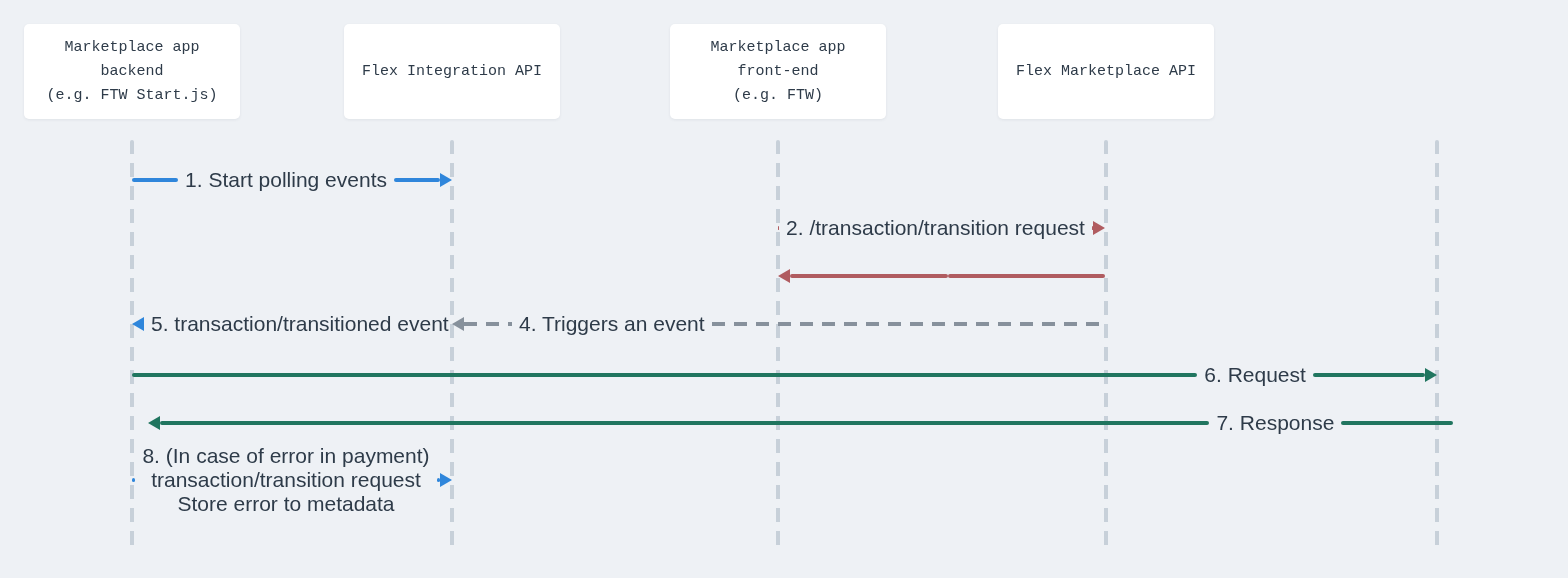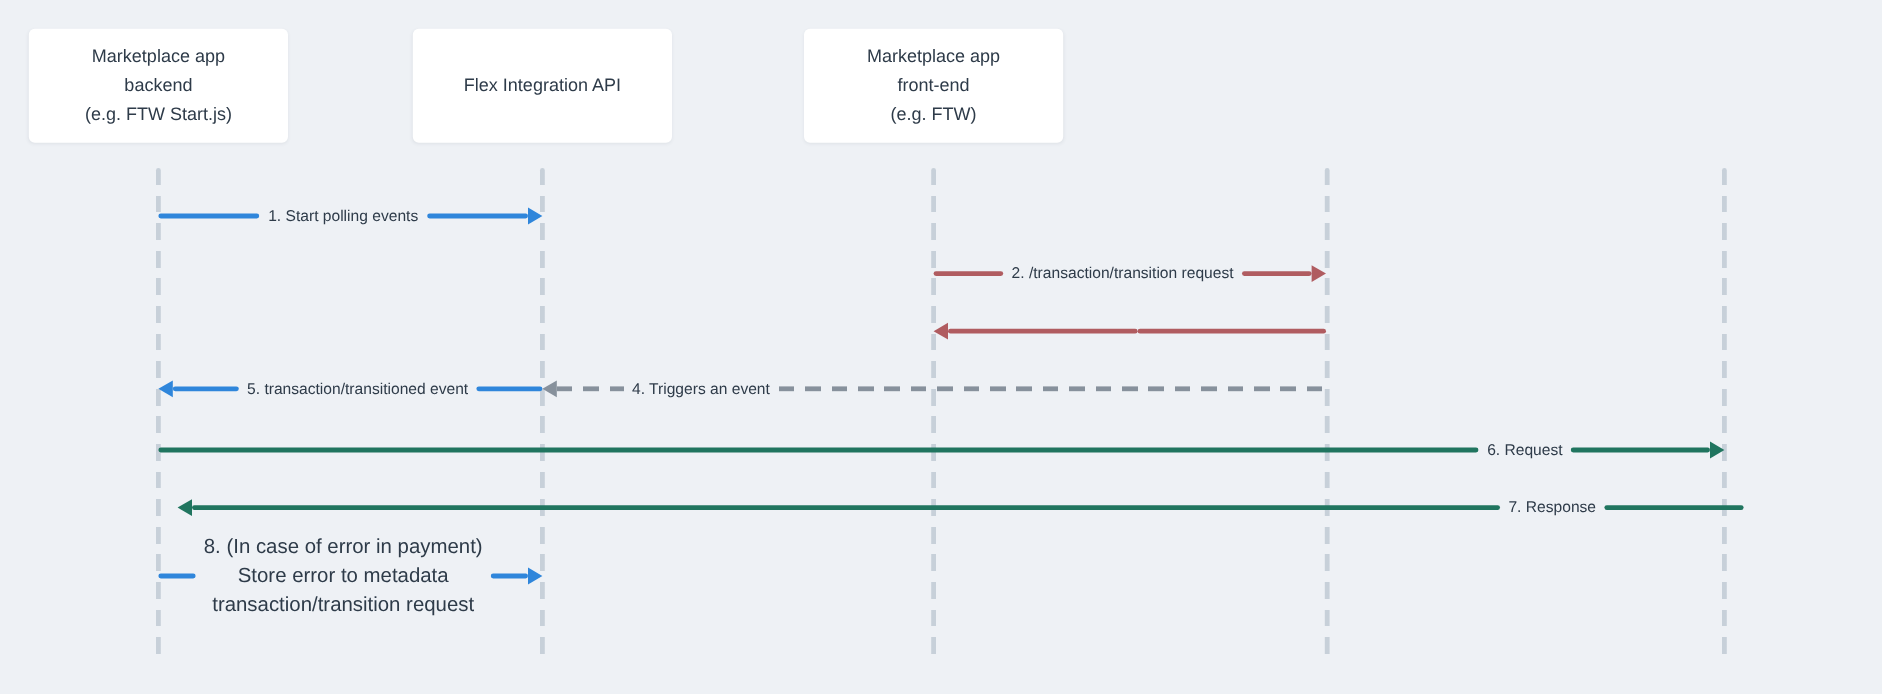--- a/index.html
+++ b/index.html
@@ -19,20 +19,21 @@
   
   .actor {
     position: absolute; top: 24px;
     width: 216px; height: 95px;
     background: var(--actor_bg);
     border-radius: 5px;
     box-shadow: 0 1px 3px rgba(46,59,73,0.08);
     display: flex; flex-direction: column;
     align-items: center; justify-content: center;
     text-align: center;
+    font-family: Liberation Mono, monospace;
   }
   .actor-line { font-size: 15px; font-weight: 500; line-height: 24px; white-space: nowrap; }
   .actor-line:empty { display: none; }
   
   .lifeline {
     position: absolute; top: 140px;
     width: 4px; height: 410px;
     background: repeating-linear-gradient(180deg, var(--lifeline) 0 14px, transparent 14px 23px);
     border-radius: 2px;
   }
@@ -46,26 +47,26 @@
   .seg { height: 4px; border-radius: 2px; flex: 1 1 0; }
   .seg.blue  { background: var(--blue); }
   .seg.red   { background: var(--red); }
   .seg.green { background: var(--green); }
   .seg.gray-dashed {
     background: repeating-linear-gradient(90deg, var(--gray) 0 13px, transparent 13px 22px);
     border-radius: 0;
   }
   .lbl {
     padding: 0 7px;
-    font-size: 13px; font-weight: 500; line-height: 24px;
+    font-size: 21px; font-weight: 500; line-height: 24px;
     white-space: nowrap; color: var(--text);
     text-align: center;
   }
   .lbl-multi { padding: 0 7px; text-align: center; }
-  .lbl-multi div { font-size: 17px; font-weight: 500; line-height: 24px; white-space: nowrap; }
+  .lbl-multi div { font-size: 21px; font-weight: 500; line-height: 24px; white-space: nowrap; }
   .head { width: 0; height: 0; flex: 0 0 auto; }
   .head.right { border-top: 7px solid transparent; border-bottom: 7px solid transparent; border-left: 12px solid; }
   .head.left  { border-top: 7px solid transparent; border-bottom: 7px solid transparent; border-right: 12px solid; }
   .head.blue.right  { border-left-color: var(--blue); }  .head.blue.left  { border-right-color: var(--blue); }
   .head.red.right   { border-left-color: var(--red); }   .head.red.left   { border-right-color: var(--red); }
   .head.green.right { border-left-color: var(--green); } .head.green.left { border-right-color: var(--green); }
   .head.gray.left   { border-right-color: var(--gray); }
 </style>
 </head>
 <body>
@@ -77,20 +78,23 @@
     <div class="actor-line">backend</div>
     <div class="actor-line">(e.g. FTW Start.js)</div>
   </div>
   <div class="actor" style="left:344px">
     <div class="actor-line">Flex Integration API</div>
   </div>
   <div class="actor" style="left:670px">
     <div class="actor-line">Marketplace app</div>
     <div class="actor-line">front-end</div>
     <div class="actor-line">(e.g. FTW)</div>
+  </div>
+  <div class="actor" style="left:998px">
+    <div class="actor-line">Flex Marketplace API</div>
   </div>
 
   <div class="lifeline" style="left:130px"></div>
   <div class="lifeline" style="left:450px"></div>
   <div class="lifeline" style="left:776px"></div>
   <div class="lifeline" style="left:1104px"></div>
   <div class="lifeline" style="left:1435px"></div>
 
   <div class="msg" style="left:132px; top:168px; width:320px">
     <span class="seg blue"></span>
@@ -137,20 +141,20 @@
     <span class="head left green"></span>
     <span class="seg green" style="flex:9.4"></span>
     <span class="lbl">7. Response</span>
     <span class="seg green" style="flex:1"></span>
   </div>
 
   <div class="msg tall" style="left:132px; top:444px; width:320px">
     <span class="seg blue"></span>
     <span class="lbl-multi">
       <div>8. (In case of error in payment)</div>
+      <div>transaction/transition request</div>
       <div>Store error to metadata</div>
-      <div>transaction/transition request</div>
     </span>
     <span class="seg blue"></span>
     <span class="head right blue"></span>
   </div>
 
 </div>
 
 </body></html>

